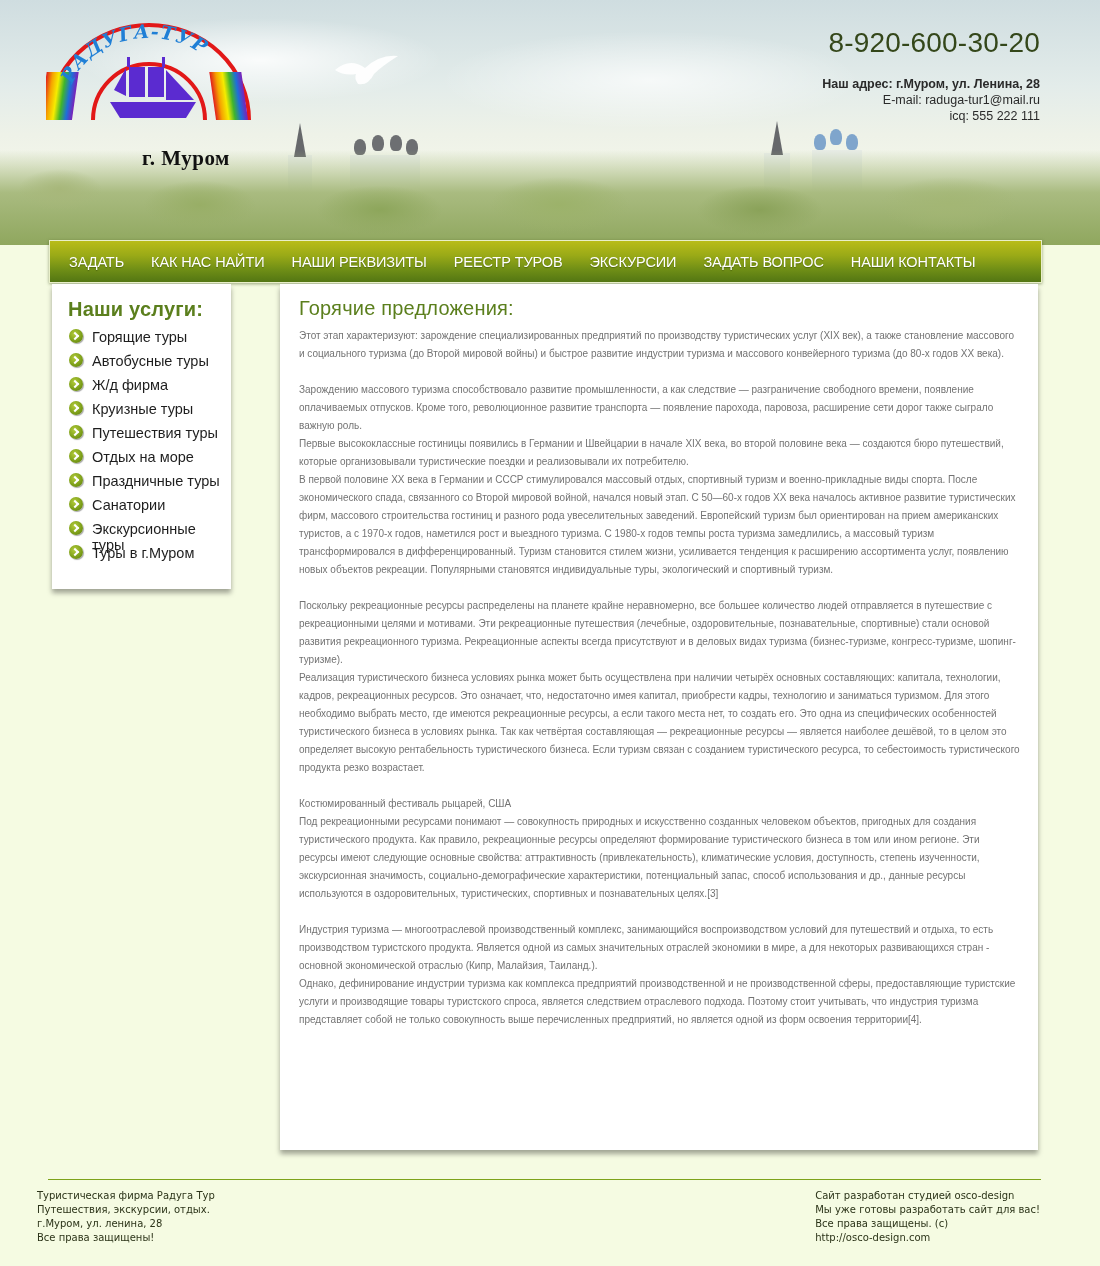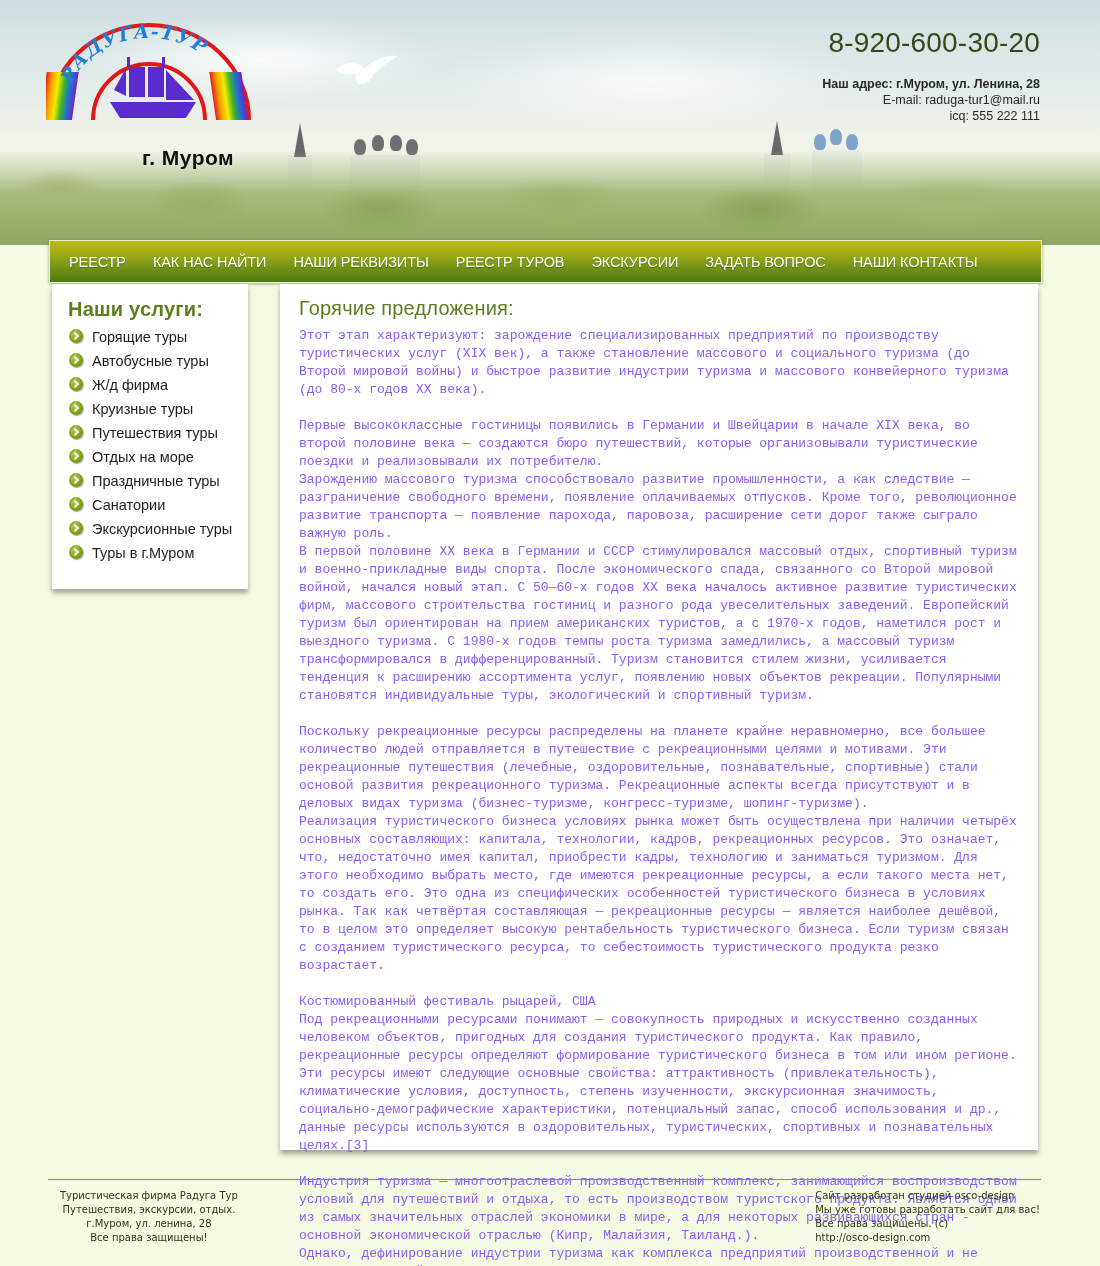--- a/index.html
+++ b/index.html
@@ -40,21 +40,21 @@
   .church .dome.blue { background: #7fa5cc; }
   .church .spire { position: absolute; width: 0; height: 0; border-left: 6px solid transparent; border-right: 6px solid transparent; border-bottom: 34px solid #66686b; }
 
   .dove {
     position: absolute; left: 330px; top: 52px; width: 70px; height: 40px;
   }
 
   .logo { position: absolute; left: 46px; top: 20px; width: 206px; height: 135px; }
   .logo-city {
     position: absolute; left: 96px; top: 126px;
-    font-family: Liberation Sans, sans-serif; font-weight: bold; font-size: 21px; color: #111;
+    font-family: Liberation Serif, serif; font-weight: bold; font-size: 21px; color: #111;
     letter-spacing: 0.5px;
   }
 
   .contacts {
     position: absolute; right: 60px; top: 28px; text-align: right; color: #2b3a10;
   }
   .contacts .phone { font-size: 28px; line-height: 30px; color: #34471a; letter-spacing: 0.2px; }
   .contacts .line { font-size: 12.5px; line-height: 16px; color: #2a2a2a; }
 
   
@@ -65,21 +65,21 @@
     box-shadow: 0 1px 3px rgba(60,80,20,0.5);
     display: flex; align-items: center; padding-left: 19px;
   }
   .nav a {
     color: #fff; text-decoration: none; font-size: 14.5px; margin-right: 27px;
     text-shadow: 0 1px 1px rgba(40,60,0,0.45); letter-spacing: -0.1px;
   }
 
   
   .sidebar {
-    position: absolute; left: 52px; top: 284px; width: 196px; height: 305px;
+    position: absolute; left: 52px; top: 284px; width: 179px; height: 305px;
     background: #fff;
     box-shadow: 0 4px 5px rgba(0,0,0,0.35);
     padding: 14px 4px 0 16px;
   }
   .sidebar h2 { color: #5b7f1d; font-size: 20px; font-weight: bold; margin-bottom: 8px; letter-spacing: 0.2px; }
   .sidebar ul { list-style: none; }
   .sidebar li { display: flex; align-items: flex-start; height: 24px; cursor: pointer; }
   .bullet {
     width: 14px; height: 14px; border-radius: 50%;
     background: radial-gradient(circle at 40% 35%, #b5cd3c 0%, #7fa11a 55%, #55730d 100%);
@@ -93,29 +93,29 @@
   .sidebar li span.label { font-size: 14.5px; color: #1e1e1e; }
 
   
   .main {
     position: absolute; left: 280px; top: 284px; width: 758px; height: 866px;
     background: #fff;
     box-shadow: 0 4px 5px rgba(0,0,0,0.35);
     padding: 13px 18px 0 19px;
   }
   .main h1 { color: #5b7f1d; font-size: 20px; font-weight: normal; margin-bottom: 7px; letter-spacing: 0.2px; }
-  .main .para { font-size: 13px; line-height: 18px; color: #8b5cf6; margin-bottom: 18px; font-family: Liberation Mono, monospace; }
+  .main .para { font-size: 10px; line-height: 18px; color: #737373; margin-bottom: 18px; }
   .main .para p { margin: 0; }
 
   
   .footer-line { position: absolute; left: 48px; top: 1179px; width: 993px; height: 1px; background: #7da21a; }
   .footer-left, .footer-right {
     position: absolute; top: 1189px; font-size: 10px; line-height: 14px; color: #2b3318; font-family: "DejaVu Sans", sans-serif;
   }
-  .footer-left { left: 60px; text-align: center; }
+  .footer-left { left: 37px; }
   .footer-right { right: 60px; text-align: left; }
 </style>
 </head>
 <body>
 
 <div class="header">
 
   <div class="church" style="left:288px; width:24px; height:80px;">
     <div class="body" style="width:24px; height:50px;"></div>
     <div class="spire" style="left:6px; bottom:48px;"></div>
@@ -183,21 +183,21 @@
 
   <div class="contacts">
     <div class="phone">8-920-600-30-20</div>
     <div class="line" style="margin-top:18px;font-weight:bold;">Наш адрес: г.Муром, ул. Ленина, 28</div>
     <div class="line">E-mail: raduga-tur1@mail.ru</div>
     <div class="line">icq: 555 222 111</div>
   </div>
 </div>
 
 <nav class="nav">
-  <a href="#">РЕЕСТР</a>
+  <a href="#">ЗАДАТЬ</a>
   <a href="#">КАК НАС НАЙТИ</a>
   <a href="#">НАШИ РЕКВИЗИТЫ</a>
   <a href="#">РЕЕСТР ТУРОВ</a>
   <a href="#">ЭКСКУРСИИ</a>
   <a href="#">ЗАДАТЬ ВОПРОС</a>
   <a href="#">НАШИ КОНТАКТЫ</a>
 </nav>
 
 <aside class="sidebar">
   <h2>Наши услуги:</h2>
@@ -244,22 +244,22 @@
       </li>
   </ul>
 </aside>
 
 <main class="main">
   <h1>Горячие предложения:</h1>
   <div class="para">
     <p>Этот этап характеризуют: зарождение специализированных предприятий по производству туристических услуг (XIX век), а также становление массового и социального туризма (до Второй мировой войны) и быстрое развитие индустрии туризма и массового конвейерного туризма (до 80-х годов XX века).</p>
   </div>
   <div class="para">
+    <p>Зарождению массового туризма способствовало развитие промышленности, а как следствие — разграничение свободного времени, появление оплачиваемых отпусков. Кроме того, революционное развитие транспорта — появление парохода, паровоза, расширение сети дорог также сыграло важную роль.</p>
     <p>Первые высококлассные гостиницы появились в Германии и Швейцарии в начале XIX века, во второй половине века — создаются бюро путешествий, которые организовывали туристические поездки и реализовывали их потребителю.</p>
-    <p>Зарождению массового туризма способствовало развитие промышленности, а как следствие — разграничение свободного времени, появление оплачиваемых отпусков. Кроме того, революционное развитие транспорта — появление парохода, паровоза, расширение сети дорог также сыграло важную роль.</p>
     <p>В первой половине XX века в Германии и СССР стимулировался массовый отдых, спортивный туризм и военно-прикладные виды спорта. После экономического спада, связанного со Второй мировой войной, начался новый этап. С 50—60-х годов XX века началось активное развитие туристических фирм, массового строительства гостиниц и разного рода увеселительных заведений. Европейский туризм был ориентирован на прием американских туристов, а с 1970-х годов, наметился рост и выездного туризма. С 1980-х годов темпы роста туризма замедлились, а массовый туризм трансформировался в дифференцированный. Туризм становится стилем жизни, усиливается тенденция к расширению ассортимента услуг, появлению новых объектов рекреации. Популярными становятся индивидуальные туры, экологический и спортивный туризм.</p>
   </div>
   <div class="para">
     <p>Поскольку рекреационные ресурсы распределены на планете крайне неравномерно, все большее количество людей отправляется в путешествие с рекреационными целями и мотивами. Эти рекреационные путешествия (лечебные, оздоровительные, познавательные, спортивные) стали основой развития рекреационного туризма. Рекреационные аспекты всегда присутствуют и в деловых видах туризма (бизнес-туризме, конгресс-туризме, шопинг-туризме).</p>
     <p>Реализация туристического бизнеса условиях рынка может быть осуществлена при наличии четырёх основных составляющих: капитала, технологии, кадров, рекреационных ресурсов. Это означает, что, недостаточно имея капитал, приобрести кадры, технологию и заниматься туризмом. Для этого необходимо выбрать место, где имеются рекреационные ресурсы, а если такого места нет, то создать его. Это одна из специфических особенностей туристического бизнеса в условиях рынка. Так как четвёртая составляющая — рекреационные ресурсы — является наиболее дешёвой, то в целом это определяет высокую рентабельность туристического бизнеса. Если туризм связан с созданием туристического ресурса, то себестоимость туристического продукта резко возрастает.</p>
   </div>
   <div class="para">
     <p>Костюмированный фестиваль рыцарей, США</p>
     <p>Под рекреационными ресурсами понимают — совокупность природных и искусственно созданных человеком объектов, пригодных для создания туристического продукта. Как правило, рекреационные ресурсы определяют формирование туристического бизнеса в том или ином регионе. Эти ресурсы имеют следующие основные свойства: аттрактивность (привлекательность), климатические условия, доступность, степень изученности, экскурсионная значимость, социально-демографические характеристики, потенциальный запас, способ использования и др., данные ресурсы используются в оздоровительных, туристических, спортивных и познавательных целях.[3]</p>
   </div>

